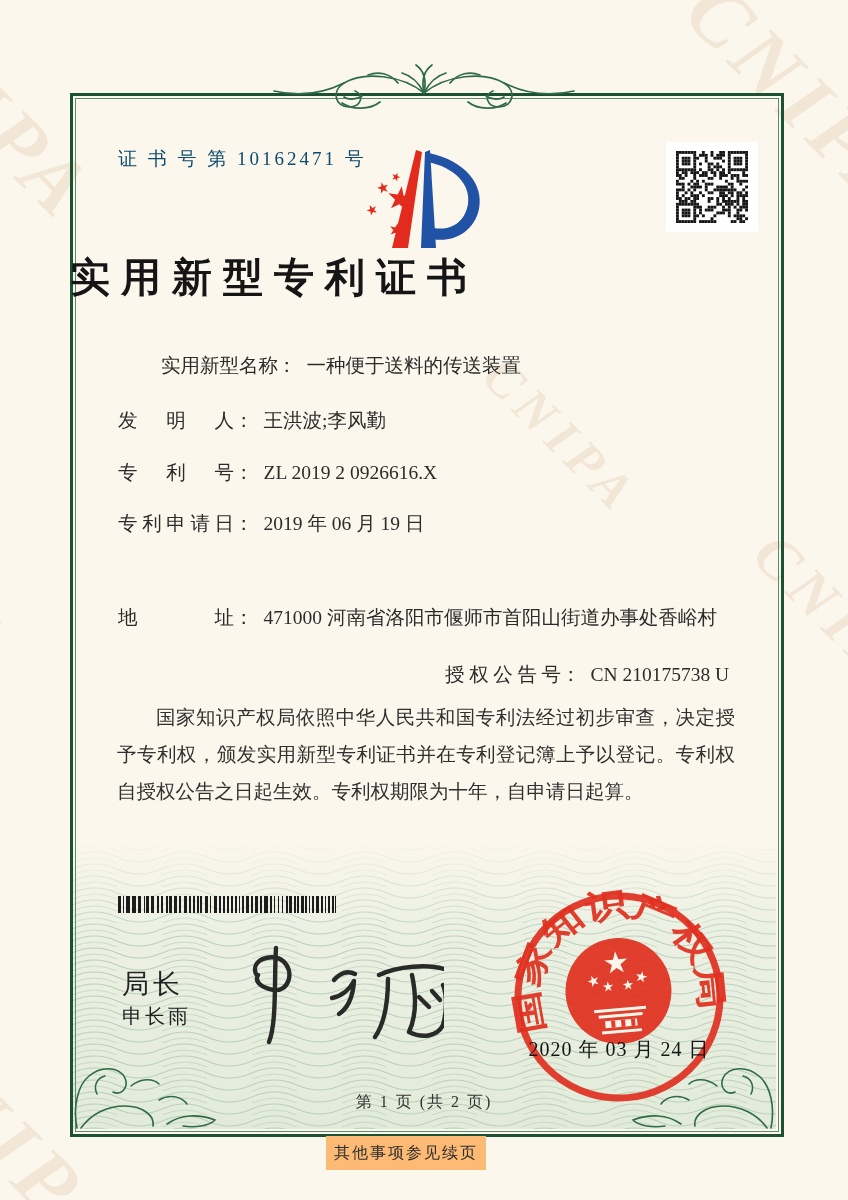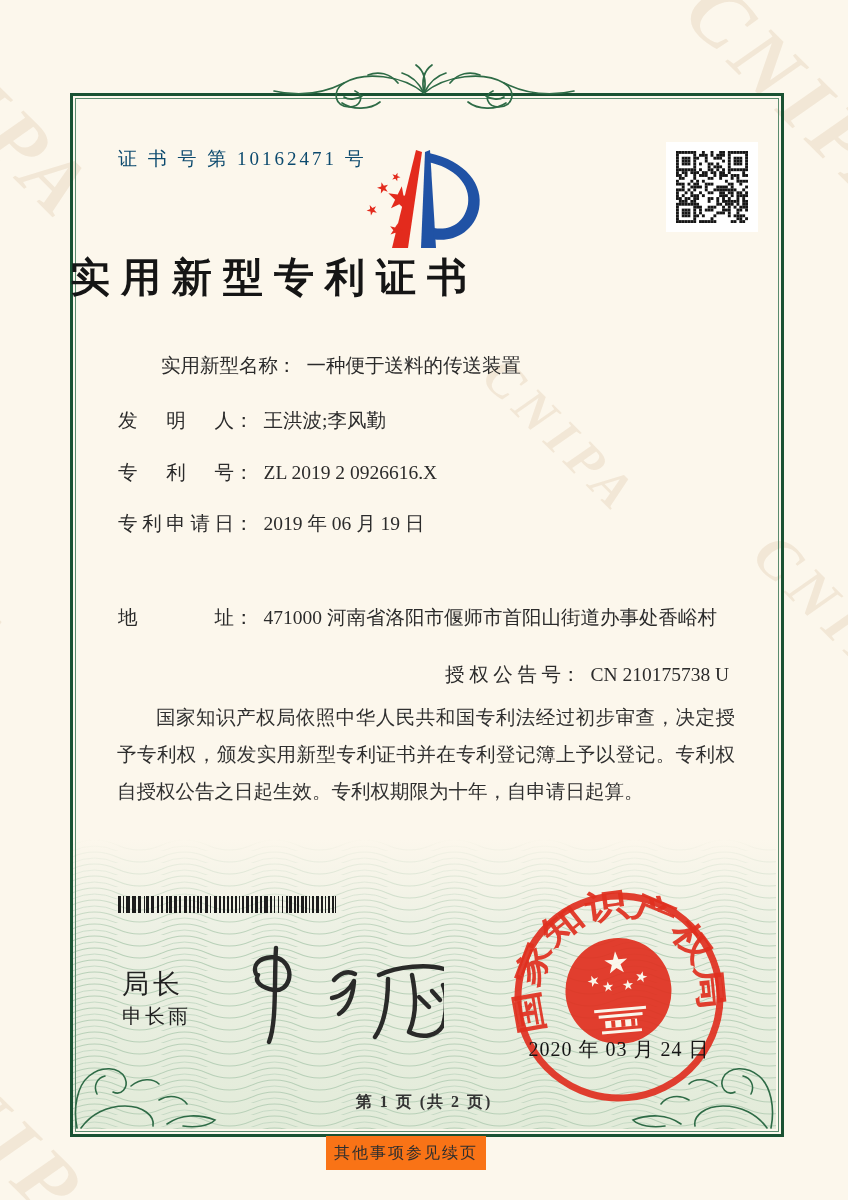--- a/index.html
+++ b/index.html
@@ -33,22 +33,22 @@
   .barcode{left:118px;top:896px;z-index:4;}
   
   .sign-title{left:122px;top:966px;font-size:27px;letter-spacing:4px;z-index:5;color:#222;}
   .sign-name{left:122px;top:1003px;font-size:20px;letter-spacing:3px;z-index:5;color:#222;}
   .sign-script{left:236px;top:944px;z-index:5;}
   
   .seal-svg{left:508px;top:886px;z-index:4;transform:rotate(-5deg);}
   .seal-date{left:508px;top:1036px;width:222px;text-align:center;font-size:20px;
              letter-spacing:1px;color:#141414;z-index:5;}
   
-  .pageno{left:70px;top:1092px;width:708px;text-align:center;font-size:16px;letter-spacing:2px;z-index:4;color:#333;font-weight:bold;}
-  .cont-box{left:326px;top:1136px;width:160px;height:34px;background:#f97316;z-index:4;
+  .pageno{left:70px;top:1092px;width:708px;text-align:center;font-size:16px;letter-spacing:2px;z-index:4;color:#333;}
+  .cont-box{left:326px;top:1136px;width:160px;height:34px;background:#fdba74;z-index:4;
             display:flex;align-items:center;justify-content:center;font-size:16px;letter-spacing:2px;color:#2e2e2e;}
   .waves{left:72px;top:839px;z-index:1;position:absolute;}
   .ornament{z-index:4;position:absolute;}
 </style>
 </head>
 <body>
 
 <div class="page">
 
   <svg class="waves" width="704" height="290">

